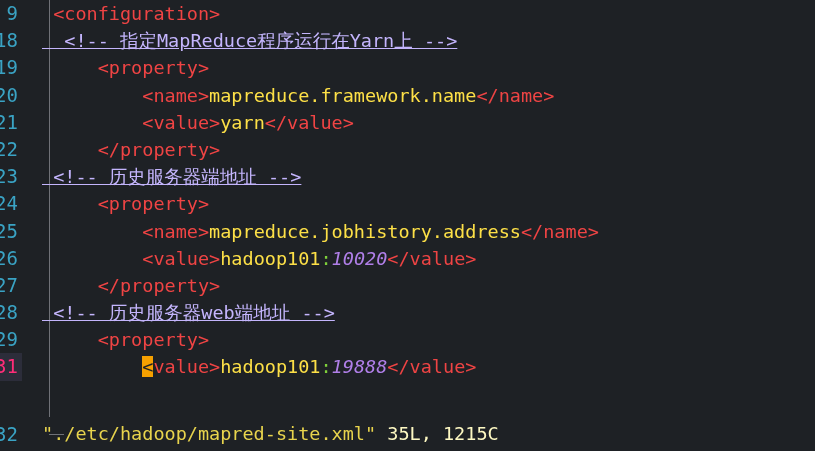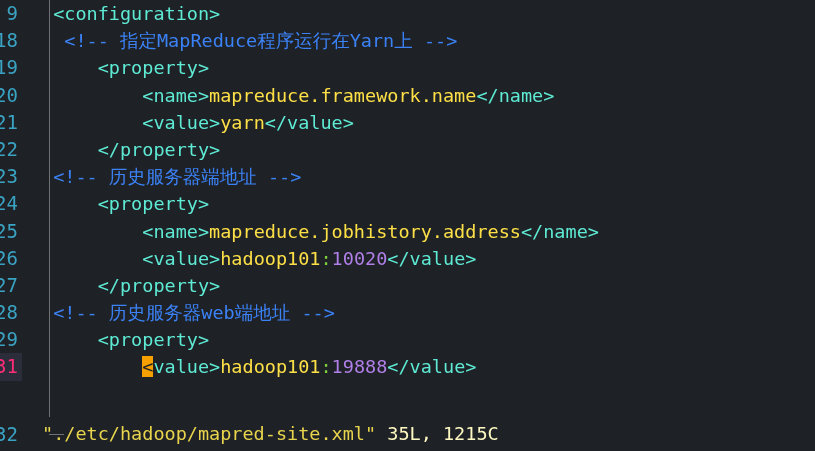--- a/index.html
+++ b/index.html
@@ -81,24 +81,24 @@
   }
   .indent-foot {
     position: absolute;
     left: 49px;
     width: 15px;
     height: 1px;
     background: #6f7177;
     z-index: 1;
   }
   
-  .tag     { color: #5eead4; }
+  .tag     { color: #ef4444; }
   .text    { color: #fde047; }
-  .comment { color: #3b82f6; }
-  .num     { color: #b07fe8; }
+  .comment { color: #c4b5fd; text-decoration: underline; }
+  .num     { color: #b07fe8; font-style: italic; }
   .colon   { color: #7fd13b; }
   .cursor  {
     background: #f5a000;
     color: #1e2125;
   }
   
   .statusline {
     height: 34px;
     display: flex;
     align-items: flex-end;

